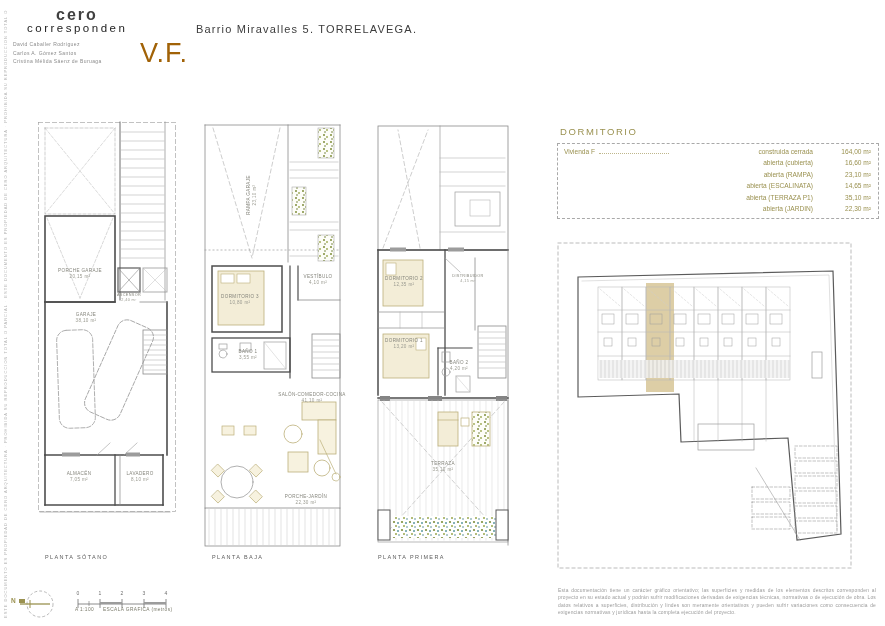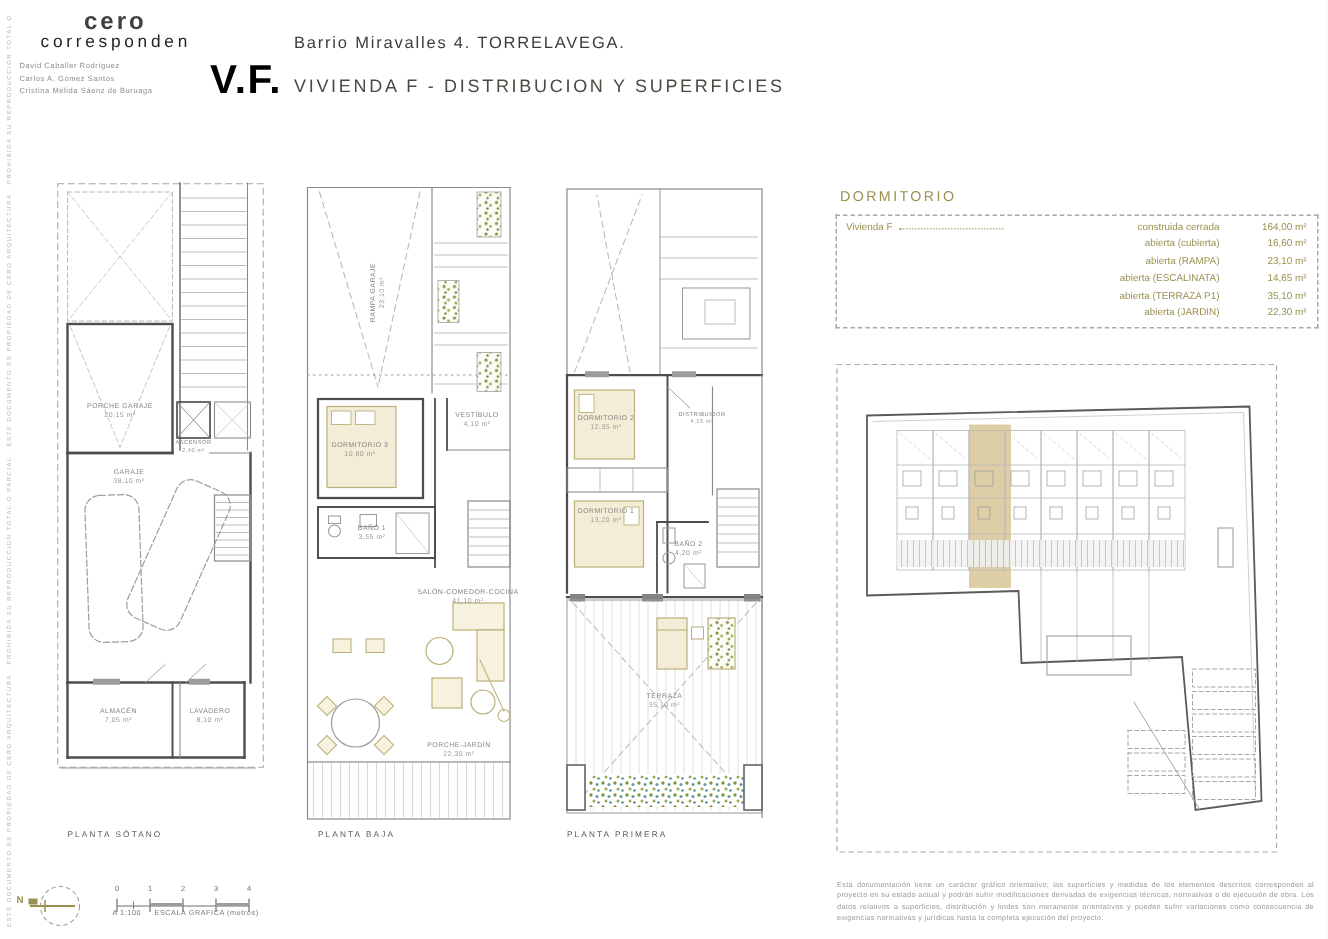--- a/index.html
+++ b/index.html
@@ -6,21 +6,21 @@
   .sheet{position:relative;width:885px;height:626px;background:#ffffff;outline:1px solid #e2e2e2;
          font-family:"Liberation Sans",sans-serif;overflow:hidden;}
   .abs{position:absolute;}
   svg{display:block;}
   
   .logo1{left:56px;top:6px;font-size:16px;font-weight:bold;letter-spacing:2px;color:#404040;}
   .logo2{left:27px;top:22px;font-size:11.5px;letter-spacing:2.5px;color:#222;}
   .architects{left:13px;top:40px;font-size:5px;color:#8b8b8b;line-height:1.7;letter-spacing:.4px;}
   .proj1{left:196px;top:8px;font-size:11px;letter-spacing:1.2px;color:#3c3c3c;}
   .proj2{left:196px;top:23px;font-size:11px;letter-spacing:1.2px;color:#3c3c3c;}
-  .code{left:140px;top:38px;font-size:27px;font-weight:bold;letter-spacing:1px;color:#000000;}
+  .code{left:140px;top:38px;font-size:27px;font-weight:normal;letter-spacing:1px;color:#a16207;}
   .subtitle{left:196px;top:50px;font-size:12px;letter-spacing:1.8px;color:#4a4a42;}
   .sidenote{left:3px;top:8px;height:610px;width:8px;writing-mode:vertical-rl;transform:rotate(180deg);
             font-size:4px;letter-spacing:1px;color:#b5b5b5;overflow:hidden;white-space:nowrap;}
   
   .planlbl{font-size:5.5px;letter-spacing:1.4px;color:#5c5c5c;top:554px;}
   .roomlbl{position:absolute;transform:translate(-50%,-50%);text-align:center;font-size:4.6px;
            color:#86867d;letter-spacing:.35px;line-height:1.3;white-space:nowrap;}
   .roomlbl .area{color:#9a9a90;}
   .roomlbl.rot{transform:translate(-50%,-50%) rotate(-90deg);}
   
@@ -417,23 +417,22 @@
   </svg>
 
   <div class="abs sidenote">ESTE DOCUMENTO ES PROPIEDAD DE CERO ARQUITECTURA · PROHIBIDA SU REPRODUCCION TOTAL O PARCIAL · ESTE DOCUMENTO ES PROPIEDAD DE CERO ARQUITECTURA · PROHIBIDA SU REPRODUCCION TOTAL O PARCIAL</div>
   <div class="abs logo1">cero</div>
   <div class="abs logo2">corresponden</div>
   <div class="abs architects">
     <div>David Caballer Rodríguez</div>
     <div>Carlos A. Gómez Santos</div>
     <div>Cristina Mélida Sáenz de Buruaga</div>
   </div>
-  <div class="abs proj2">Barrio Miravalles 4. TORRELAVEGA.</div>
+  <div class="abs proj2">Barrio Miravalles 5. TORRELAVEGA.</div>
   <div class="abs code">V.F.</div>
-  <div class="abs subtitle">VIVIENDA F -  DISTRIBUCION Y SUPERFICIES</div>
 
   <div class="abs planlbl" style="left:45px;">PLANTA SÓTANO</div>
   <div class="abs planlbl" style="left:212px;">PLANTA BAJA</div>
   <div class="abs planlbl" style="left:378px;">PLANTA PRIMERA</div>
 
   <div class="roomlbl" style="left:80px;top:274px;">
     <span style="display:block">PORCHE GARAJE</span>
     <span class="area" style="display:block">20,15 m²</span>
   </div>
   <div class="roomlbl" style="left:86px;top:318px;">

